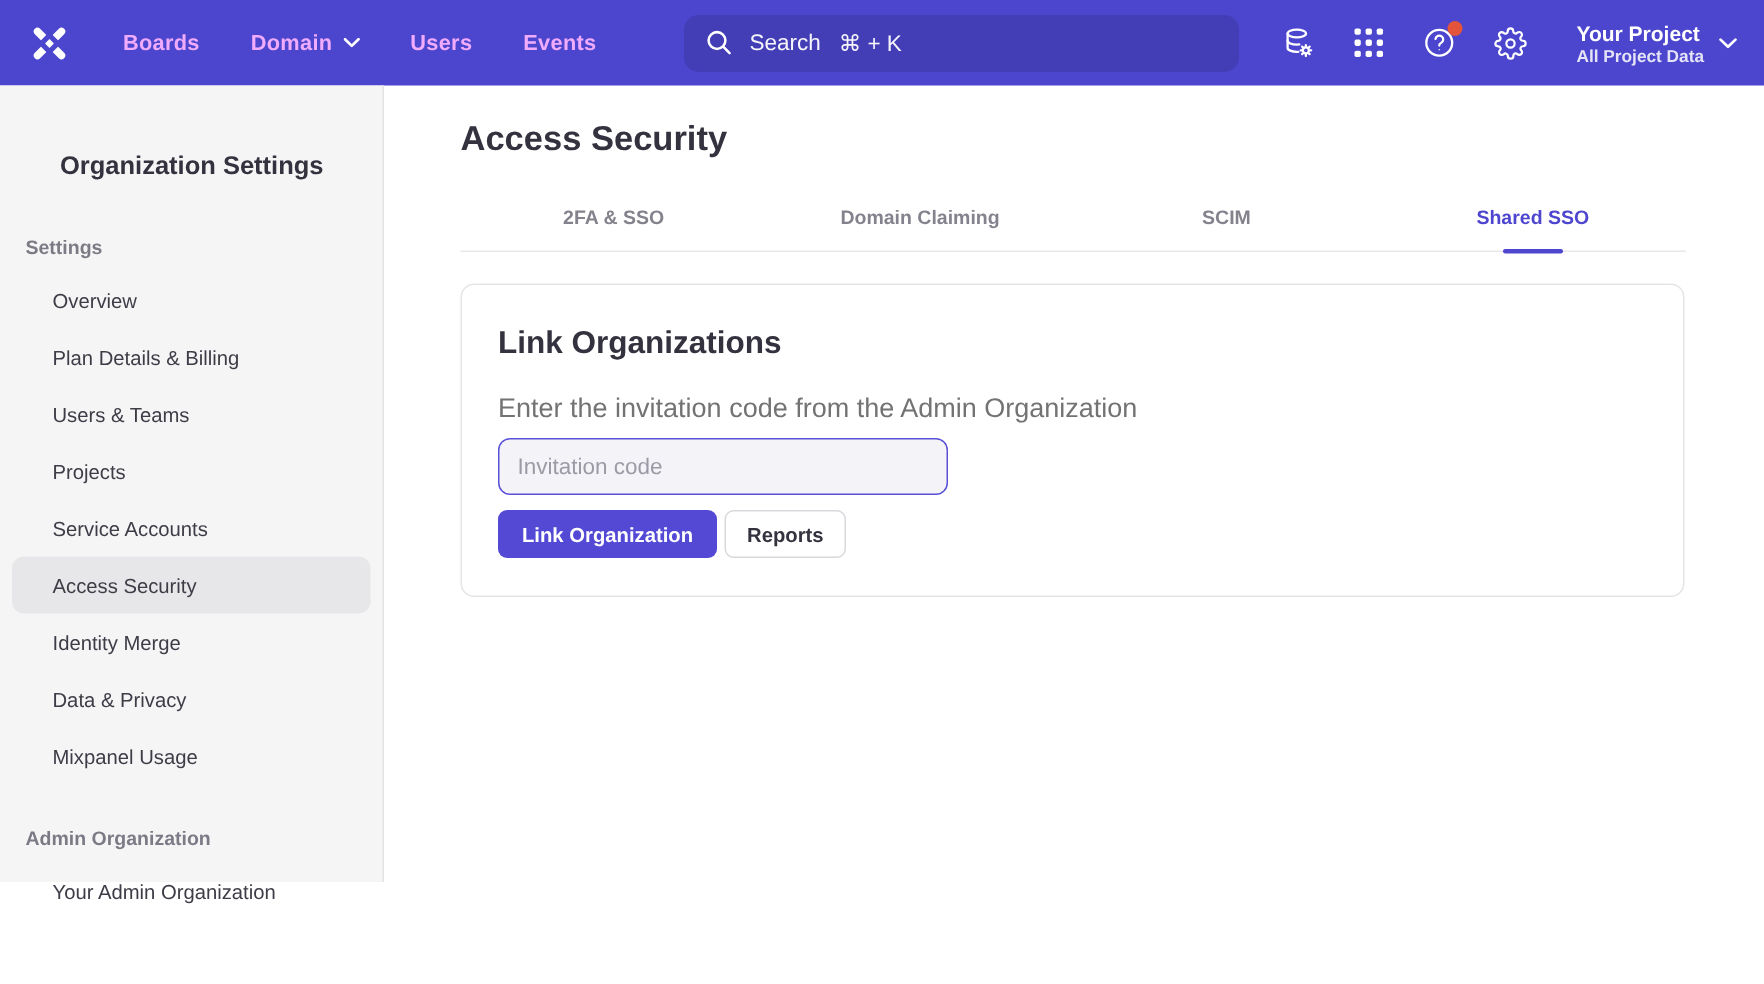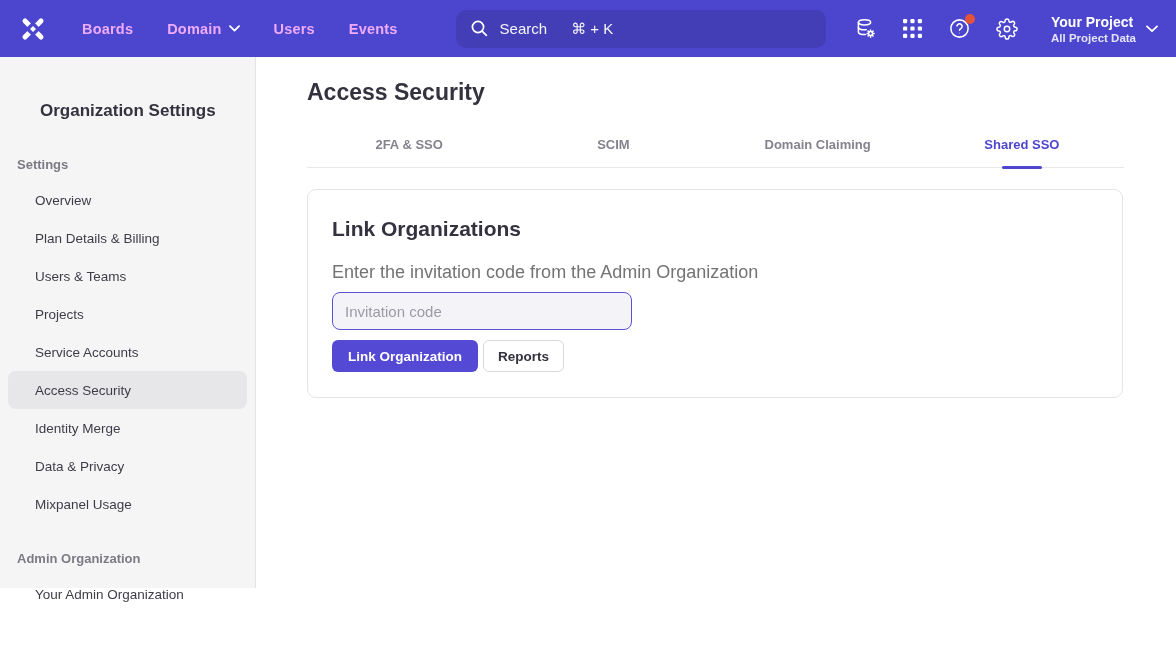--- a/index.html
+++ b/index.html
@@ -53,21 +53,21 @@
     display: flex;
     align-items: center;
     padding: 0 14px;
     gap: 11px;
     cursor: text;
   }
   .search-box .stext {
     color: rgba(255,255,255,.95);
     font-size: 15px;
     display: flex;
-    gap: 24px;
+    gap: 12px;
   }
   .nav-right {
     margin-left: auto;
     display: flex;
     align-items: center;
     gap: 25px;
   }
   .icon-btn { position: relative; display: flex; cursor: pointer; }
   .notif-dot {
     position: absolute;
@@ -326,22 +326,22 @@
 
     <div class="section-label admin">Admin Organization</div>
     <div class="side-item">Your Admin Organization</div>
   </aside>
 
   <main class="main">
     <h1 class="page-title">Access Security</h1>
 
     <div class="tabs">
       <div class="tab">2FA &amp; SSO</div>
+      <div class="tab">Domain Claiming</div>
       <div class="tab">SCIM</div>
-      <div class="tab">Domain Claiming</div>
       <div class="tab active">Shared SSO</div>
     </div>
 
     <section class="card">
       <h2 class="card-title">Link Organizations</h2>
       <div class="field-label">Enter the invitation code from the Admin Organization</div>
       <input class="invite-input" type="text" placeholder="Invitation code" style="">
       <div class="btn-row">
         <button class="btn btn-primary">Link Organization</button>
         <button class="btn btn-secondary">Reports</button>

